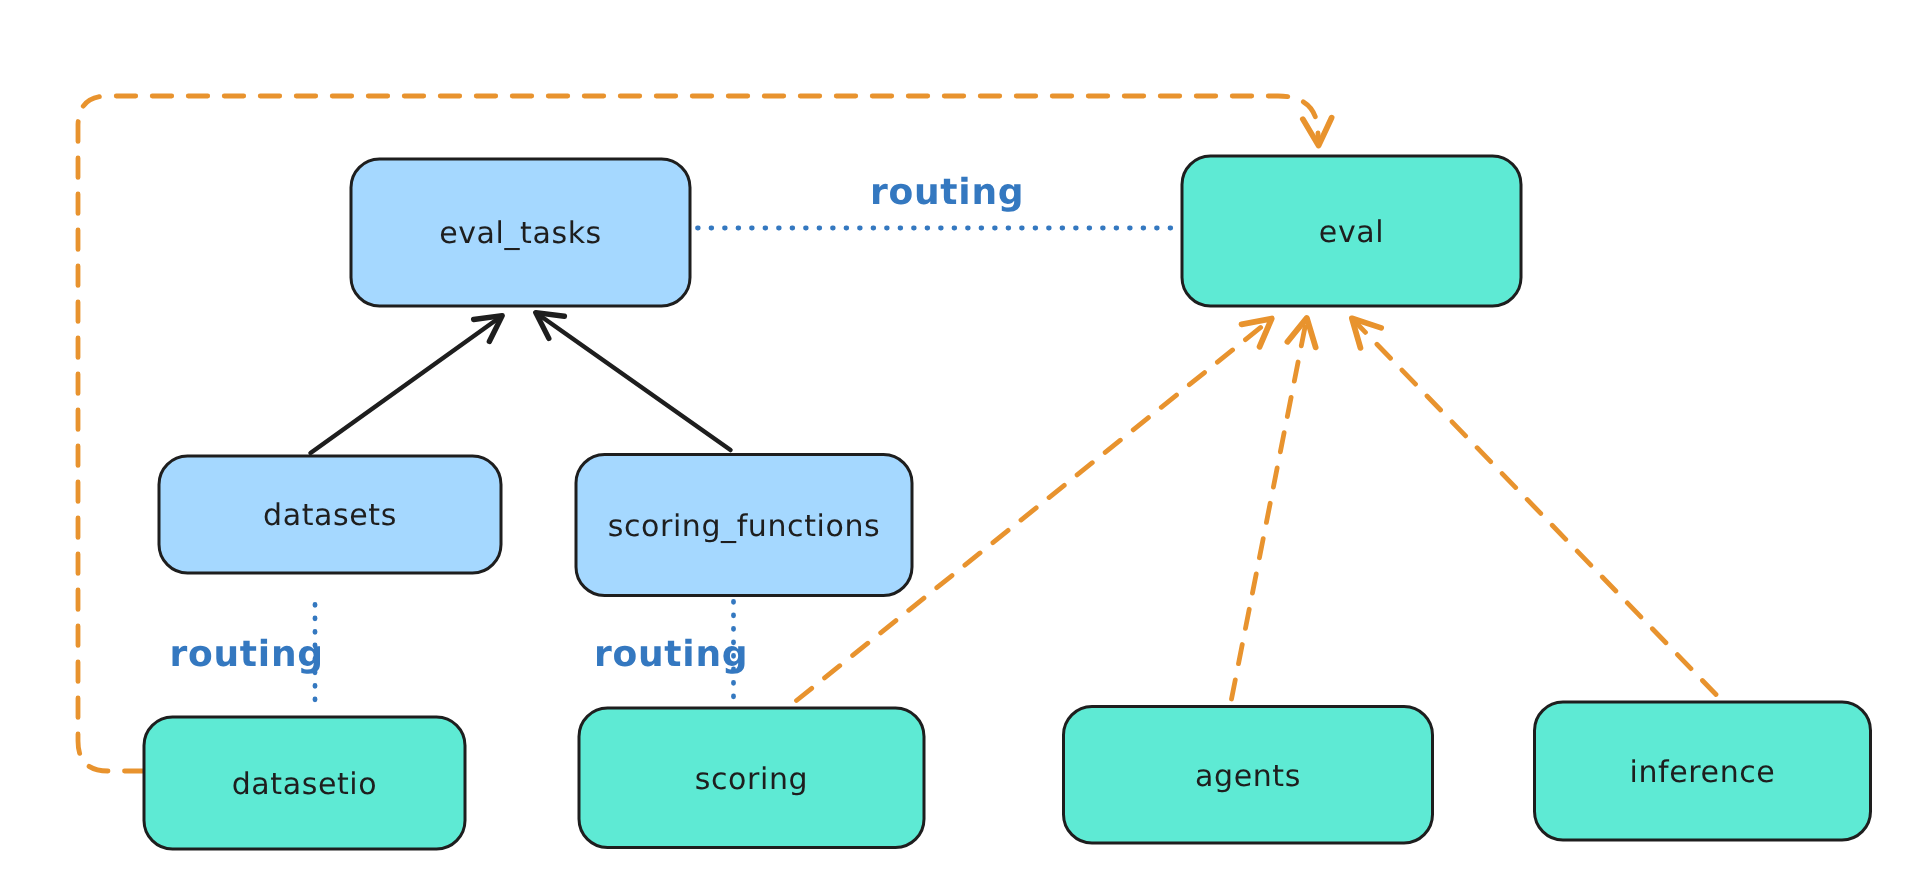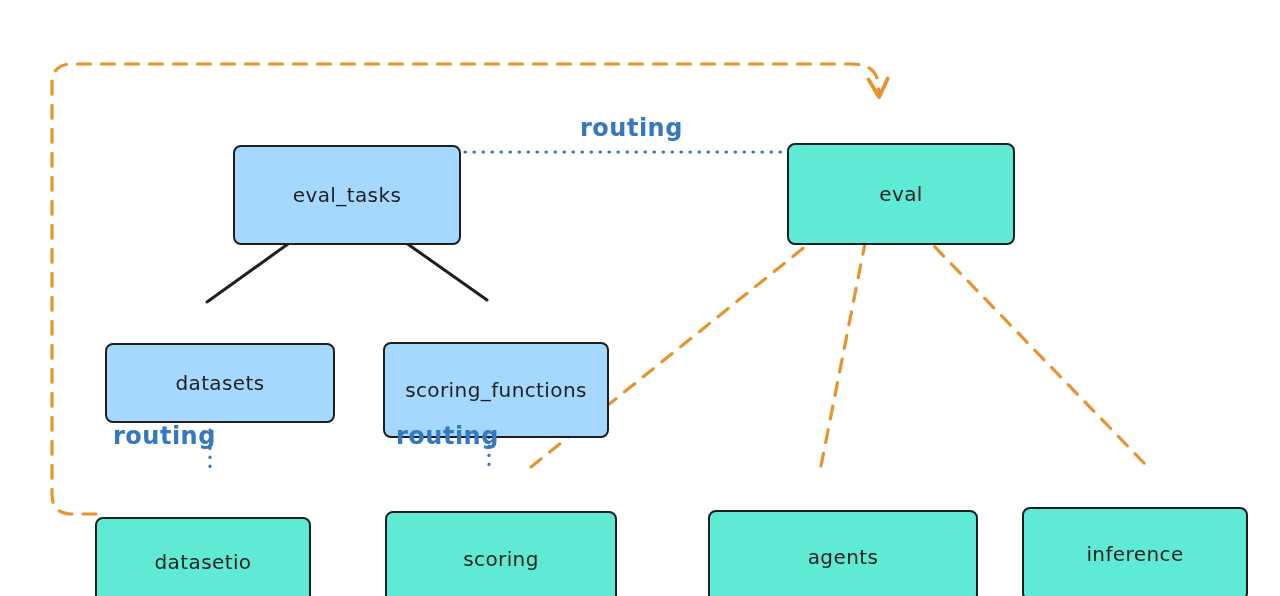--- a/index.html
+++ b/index.html
@@ -23,38 +23,37 @@
     height: 596px;
     z-index: 1;
   }
   .node {
     position: absolute;
     z-index: 2;
     display: flex;
     align-items: center;
     justify-content: center;
     border: 2.5px solid #1e1e1e;
-    border-radius: 8px;
+    border-radius: 20px;
     box-sizing: border-box;
     font-size: 20px;
     letter-spacing: 0.4px;
     color: #1e1e1e;
-    margin-top: 40px;
   }
   .node-blue  { background: #a5d8ff; }
   .node-green { background: #5eead4; }
 
   
   #node-eval-tasks        { left: 233px; top: 105px; width: 228px; height: 100px; }
   #node-eval              { left: 787px; top: 103px; width: 228px; height: 102px; }
   #node-datasets          { left:  105px; top: 303px; width: 230px; height:  80px; }
   #node-scoring-functions { left: 383px; top: 302px; width: 226px; height:  96px; }
   #node-datasetio         { left:  95px; top: 477px; width: 216px; height:  90px; }
   #node-scoring           { left: 385px; top: 471px; width: 232px; height:  95px; }
-  #node-agents            { left: 708px; top: 470px; width: 270px; height:  93px; }
+  #node-agents            { left: 708px; top: 470px; width: 248px; height:  93px; }
   #node-inference         { left: 1022px; top: 467px; width: 226px; height:  94px; }
 
   .routing-label {
     position: absolute;
     z-index: 2;
     font-size: 24px;
     font-weight: bold;
     letter-spacing: 0.5px;
     color: #3478c0;
   }

